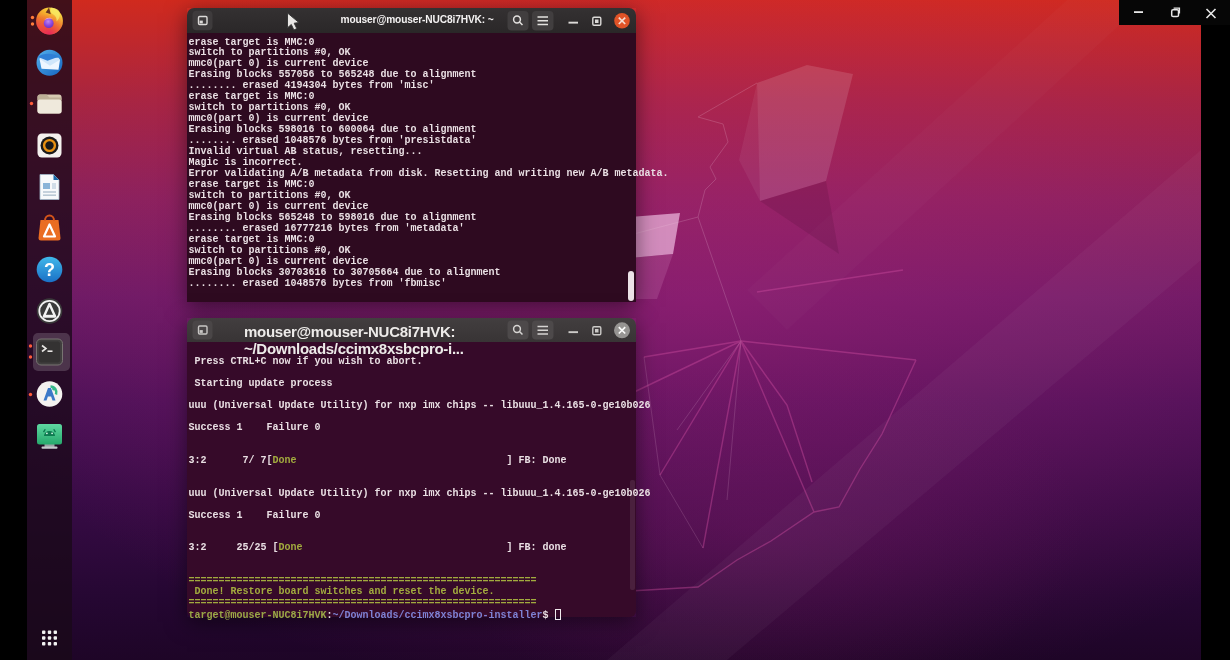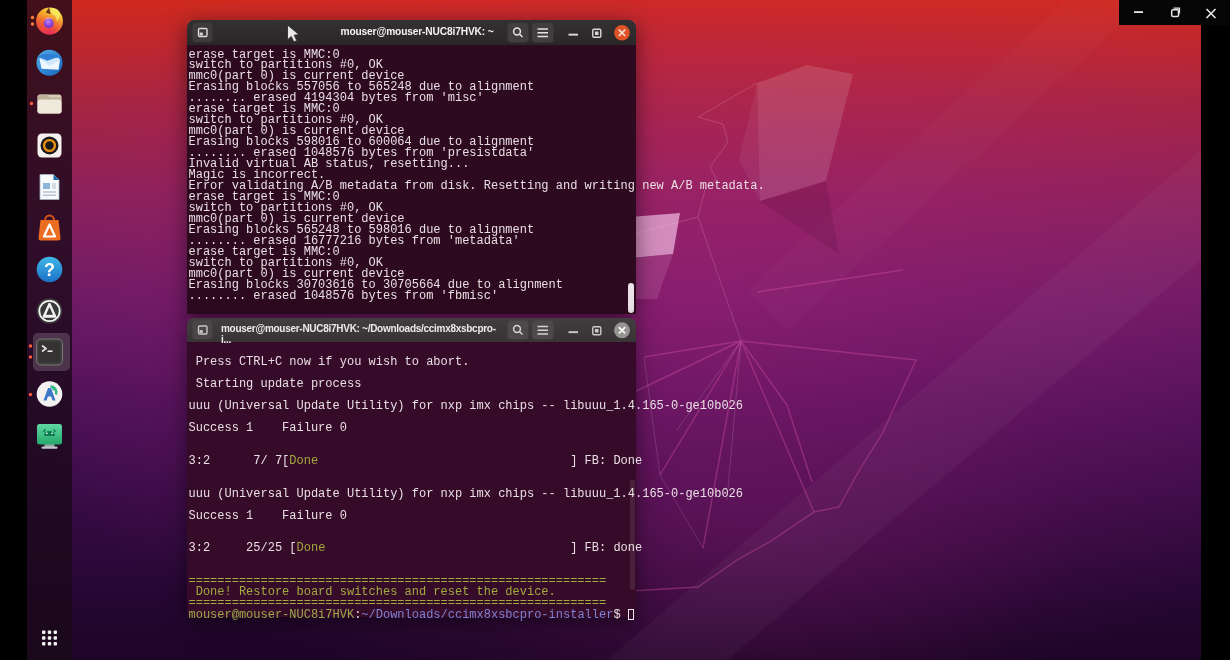--- a/index.html
+++ b/index.html
@@ -3,21 +3,21 @@
   html,body{margin:0;padding:0;width:1230px;height:660px;background:#000;overflow:hidden}
   #stage{position:absolute;left:0;top:0;width:1230px;height:660px;font-family:"Liberation Sans",sans-serif;filter:blur(0.5px)}
   #wall{position:absolute;left:27px;top:0;width:1174px;height:660px}
   #blackbox{position:absolute;left:1119px;top:0;width:111px;height:25px;background:#060606}
   #dock{position:absolute;left:27px;top:0;width:45px;height:660px;background:rgba(26,9,24,0.78)}
   .win{position:absolute;left:187px;width:449px;box-shadow:0 5px 20px rgba(0,0,0,.5)}
   .tbar{position:absolute;left:0;top:0;width:100%;height:25px;border-radius:7px 7px 0 0}
   .tbar1{background:linear-gradient(#343132,#2a2728)}
   .tbar2{background:linear-gradient(#423e3f,#383435)}
   .ttitle{position:absolute;top:4.5px;width:100%;text-align:center;font-weight:bold;font-size:11.3px;letter-spacing:0}
-  pre{position:absolute;margin:0;font-family:"Liberation Mono",monospace;font-weight:normal;font-size:12px;line-height:10.97px;white-space:pre}
+  pre{position:absolute;margin:0;font-family:"Liberation Mono",monospace;font-weight:bold;font-size:10px;line-height:10.97px;white-space:pre}
   .term1{background:#2e0a20}
   .term2{background:#360a29;border-radius:0 0 6px 6px}
 </style></head><body>
 <div id="stage">
   <div id="wall"><svg width="1174" height="660" viewBox="0 0 1174 660">
     <defs>
       <linearGradient id="bgv" x1="0" y1="0" x2="0" y2="1">
         <stop offset="0" stop-color="#d02a1e"></stop>
         <stop offset="0.15" stop-color="#a82540"></stop>
         <stop offset="0.30" stop-color="#89215b"></stop>
@@ -218,21 +218,21 @@
           <rect x="26.6" y="630.5" width="3.4" height="3.4" rx="0.9"></rect>
       <rect x="15" y="636.3" width="3.4" height="3.4" rx="0.9"></rect>
           <rect x="20.8" y="636.3" width="3.4" height="3.4" rx="0.9"></rect>
           <rect x="26.6" y="636.3" width="3.4" height="3.4" rx="0.9"></rect>
       <rect x="15" y="642.1" width="3.4" height="3.4" rx="0.9"></rect>
           <rect x="20.8" y="642.1" width="3.4" height="3.4" rx="0.9"></rect>
           <rect x="26.6" y="642.1" width="3.4" height="3.4" rx="0.9"></rect>
     </g>
   </svg></div>
 
-  <div class="win" id="win1" style="top:20px;height:294px">
+  <div class="win" id="win1" style="top:8px;height:294px">
     <div class="term1" style="position:absolute;left:0;top:25px;width:449px;height:269px"></div>
     <div class="tbar tbar1"></div>
     <div class="ttitle" style="top:6.3px;left:5.5px;font-size:10.2px;letter-spacing:-0.15px;color:#f4f2f2">mouser@mouser-NUC8i7HVK: ~</div>
     <svg style="position:absolute;left:0;top:0" width="449" height="25" viewBox="0 0 449 25">
       <rect x="5.5" y="2.8" width="20" height="19.5" rx="4" fill="#3e3b3c"></rect>
       <rect x="11.5" y="8.5" width="8.5" height="8" rx="1.2" fill="none" stroke="#dcdad8" stroke-width="1.4"></rect>
       <rect x="12.6" y="12.6" width="3.2" height="2.8" fill="#dcdad8"></rect>
       <rect x="320.5" y="3" width="21" height="19.5" rx="4" fill="#413e3f"></rect>
       <circle cx="330" cy="11.5" r="3.4" fill="none" stroke="#e4e2e0" stroke-width="1.5"></circle>
       <path d="M332.5,14 L335.5,17" stroke="#e4e2e0" stroke-width="1.5"></path>
@@ -269,21 +269,21 @@
 switch to partitions #0, OK
 mmc0(part 0) is current device
 Erasing blocks 30703616 to 30705664 due to alignment
 ........ erased 1048576 bytes from 'fbmisc'</pre>
     <div id="sb1" style="position:absolute;left:441px;top:263px;width:6px;height:30px;background:#ece2e7;border-radius:3px"></div>
   </div>
 
   <div class="win" id="win2" style="top:318px;height:299px">
     <div class="term2" style="position:absolute;left:0;top:24px;width:449px;height:275px"></div>
     <div class="tbar tbar2" style="height:24px"></div>
-    <div class="ttitle" style="top:5px;color:#edebe9;text-align:left;left:34px;font-size:10px;letter-spacing:-0.28px;width:280px;overflow:hidden">mouser@mouser-NUC8i7HVK: ~/Downloads/ccimx8xsbcpro-i...</div>
+    <div class="ttitle" style="top:5px;color:#edebe9;text-align:left;left:57px;font-size:15px;letter-spacing:-0.28px;width:280px;overflow:hidden">mouser@mouser-NUC8i7HVK: ~/Downloads/ccimx8xsbcpro-i...</div>
     <svg style="position:absolute;left:0;top:0" width="449" height="24" viewBox="0 0 449 24">
       <rect x="5.5" y="2.5" width="20" height="19" rx="4" fill="#4a4647"></rect>
       <rect x="11.5" y="8" width="8.5" height="8" rx="1.2" fill="none" stroke="#c9c7c5" stroke-width="1.4"></rect>
       <rect x="12.6" y="12.1" width="3.2" height="2.8" fill="#c9c7c5"></rect>
       <rect x="320.5" y="2.5" width="21" height="19" rx="4" fill="#4d494a"></rect>
       <circle cx="330" cy="11" r="3.4" fill="none" stroke="#d6d4d2" stroke-width="1.5"></circle>
       <path d="M332.5,13.5 L335.5,16.5" stroke="#d6d4d2" stroke-width="1.5"></path>
       <rect x="345" y="2.5" width="21.5" height="19" rx="4" fill="#4d494a"></rect>
       <g stroke="#d6d4d2" stroke-width="1.5">
         <path d="M350.5,8.5 L361,8.5 M350.5,12.2 L361,12.2 M350.5,15.9 L361,15.9"></path>
@@ -310,16 +310,16 @@
 
 Success 1    Failure 0
 
 
 3:2     25/25 [<span style="color:#a2ab3e">Done</span>                                  ] FB: done
 
 
 <span style="color:#a2ab3e">==========================================================
  Done! Restore board switches and reset the device.
 ==========================================================</span>
-<span style="color:#9aa847">mouser@mouser-NUC8i7HVK</span>:<span style="color:#7d82d4">~/Downloads/ccimx8xsbcpro-installer</span>$ <span style="display:inline-block;width:4.6px;height:8.6px;border:1px solid #efe9ec;vertical-align:-1.2px"></span></pre>
+<span style="color:#9aa847">target@mouser-NUC8i7HVK</span>:<span style="color:#7d82d4">~/Downloads/ccimx8xsbcpro-installer</span>$ <span style="display:inline-block;width:4.6px;height:8.6px;border:1px solid #efe9ec;vertical-align:-1.2px"></span></pre>
     <div style="position:absolute;left:443px;top:162px;width:4.5px;height:110px;background:rgba(255,235,245,0.10);border-radius:2px"></div>
   </div>
 </div>
 
 </body></html>

